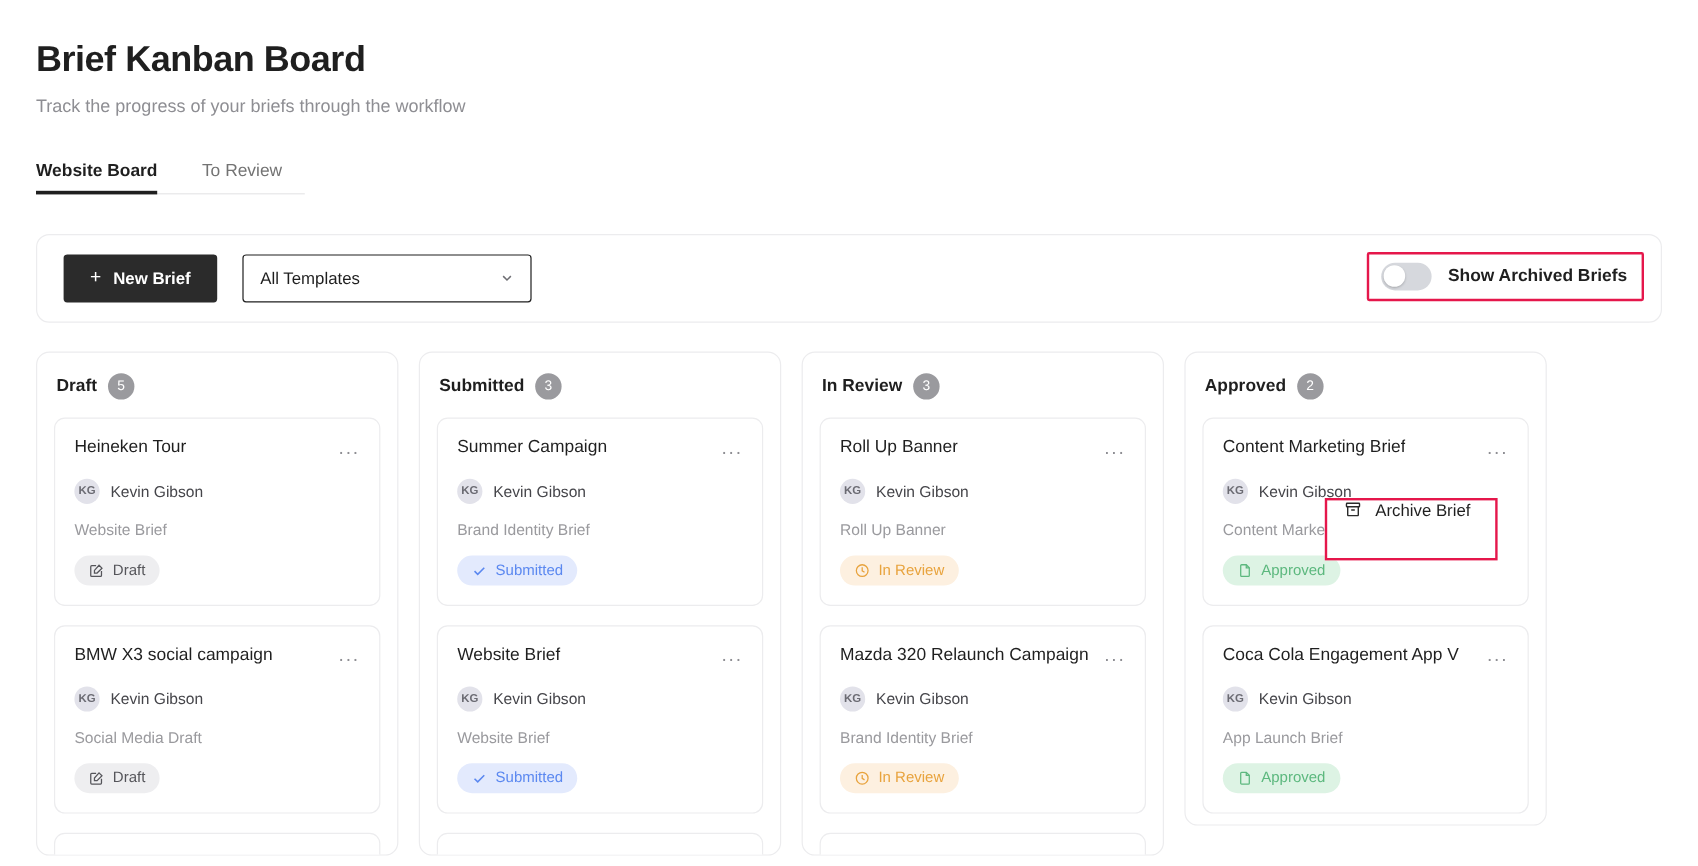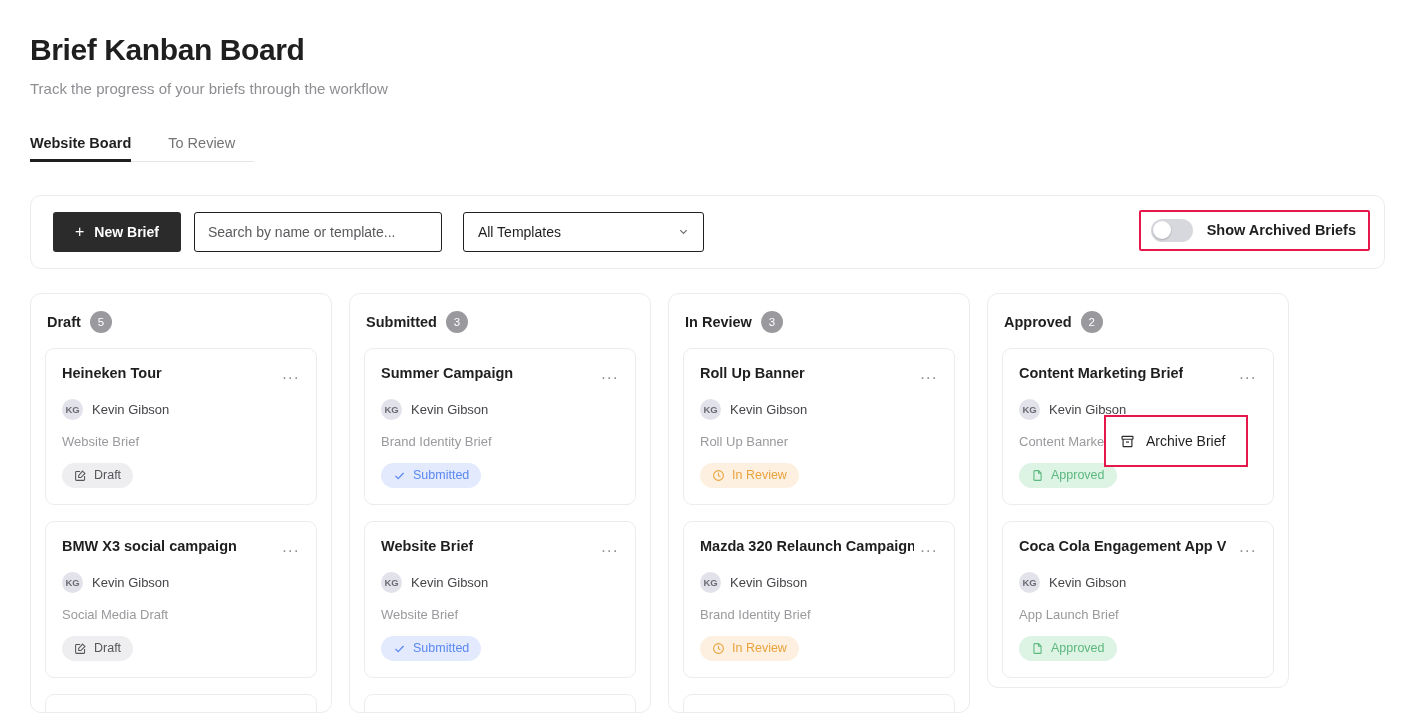--- a/index.html
+++ b/index.html
@@ -109,21 +109,21 @@
     display: flex; align-items: center; justify-content: center;
     padding: 0 6px; font-weight: 400;
   }
   .cards { margin-top: 15px; display: flex; flex-direction: column; gap: 16px; }
   .card {
     border: 1px solid #ececee; border-radius: 9px; background: #fff;
     padding: 15px 16px 16px 16px; position: relative;
   }
   .card-top { display: flex; align-items: flex-start; justify-content: space-between; gap: 6px; }
   .card-title {
-    font-size: 14.5px; font-weight: bold; color: #1f1f1f;
+    font-size: 14.5px; font-weight: normal; color: #1f1f1f;
     line-height: 1.25; white-space: nowrap; overflow: hidden;
   }
   .dots { color: #8e8e93; font-size: 16px; letter-spacing: 1.5px; line-height: 1; cursor: pointer; flex: none; padding-top:2px; }
   .card-user { display: flex; align-items: center; gap: 9px; margin-top: 17px; }
   .avatar {
     width: 21px; height: 21px; border-radius: 50%;
     background: #e2e2ea; color: #6b6b73;
     font-size: 9.5px; font-weight: bold;
     display: flex; align-items: center; justify-content: center; flex: none;
   }
@@ -137,21 +137,21 @@
   .badge-draft     { background: #eeeef0; color: #55555a; }
   .badge-submitted { background: #e3eafd; color: #5b88f0; }
   .badge-review    { background: #fdf0e0; color: #e8a33d; }
   .badge-approved  { background: #ddf3e4; color: #5cb87e; }
 
   
   .archive-popup {
     position: absolute; left: 1104px; top: 415px;
     width: 144px; height: 52px;
     background: #fff; border: 2px solid #e5174b;
-    display: flex; align-items: center; gap: 11px;
+    display: flex; align-items: flex-start; gap: 11px;
     padding: 0 14px; z-index: 50; cursor: pointer;
   }
   .archive-popup .label { font-size: 14px; color: #1f1f1f; }
   .archive-popup svg { width: 15px; height: 15px; flex: none; color: #2b2b2b; }
 </style>
 </head>
 <body>
 
 <div class="page">
 
@@ -162,21 +162,20 @@
     <div class="tab active">Website Board</div>
     <div class="tab">To Review</div>
   </div>
 
   <div class="toolbar">
     <button class="btn-new">
       <span class="plus">+</span>
       <span>New Brief</span>
     </button>
 
-    <input class="search-box" type="text" placeholder="Search by name or template..." style="">
 
     <div class="select-box">
       <span>All Templates</span>
       <svg class="chev" viewBox="0 0 12 12" fill="none" stroke="currentColor" stroke-width="1.4">
           <path d="M2.5 4.5 L6 8 L9.5 4.5"></path>
         </svg>
     </div>
 
     <div class="archive-toggle-wrap">
       <div class="switch">

